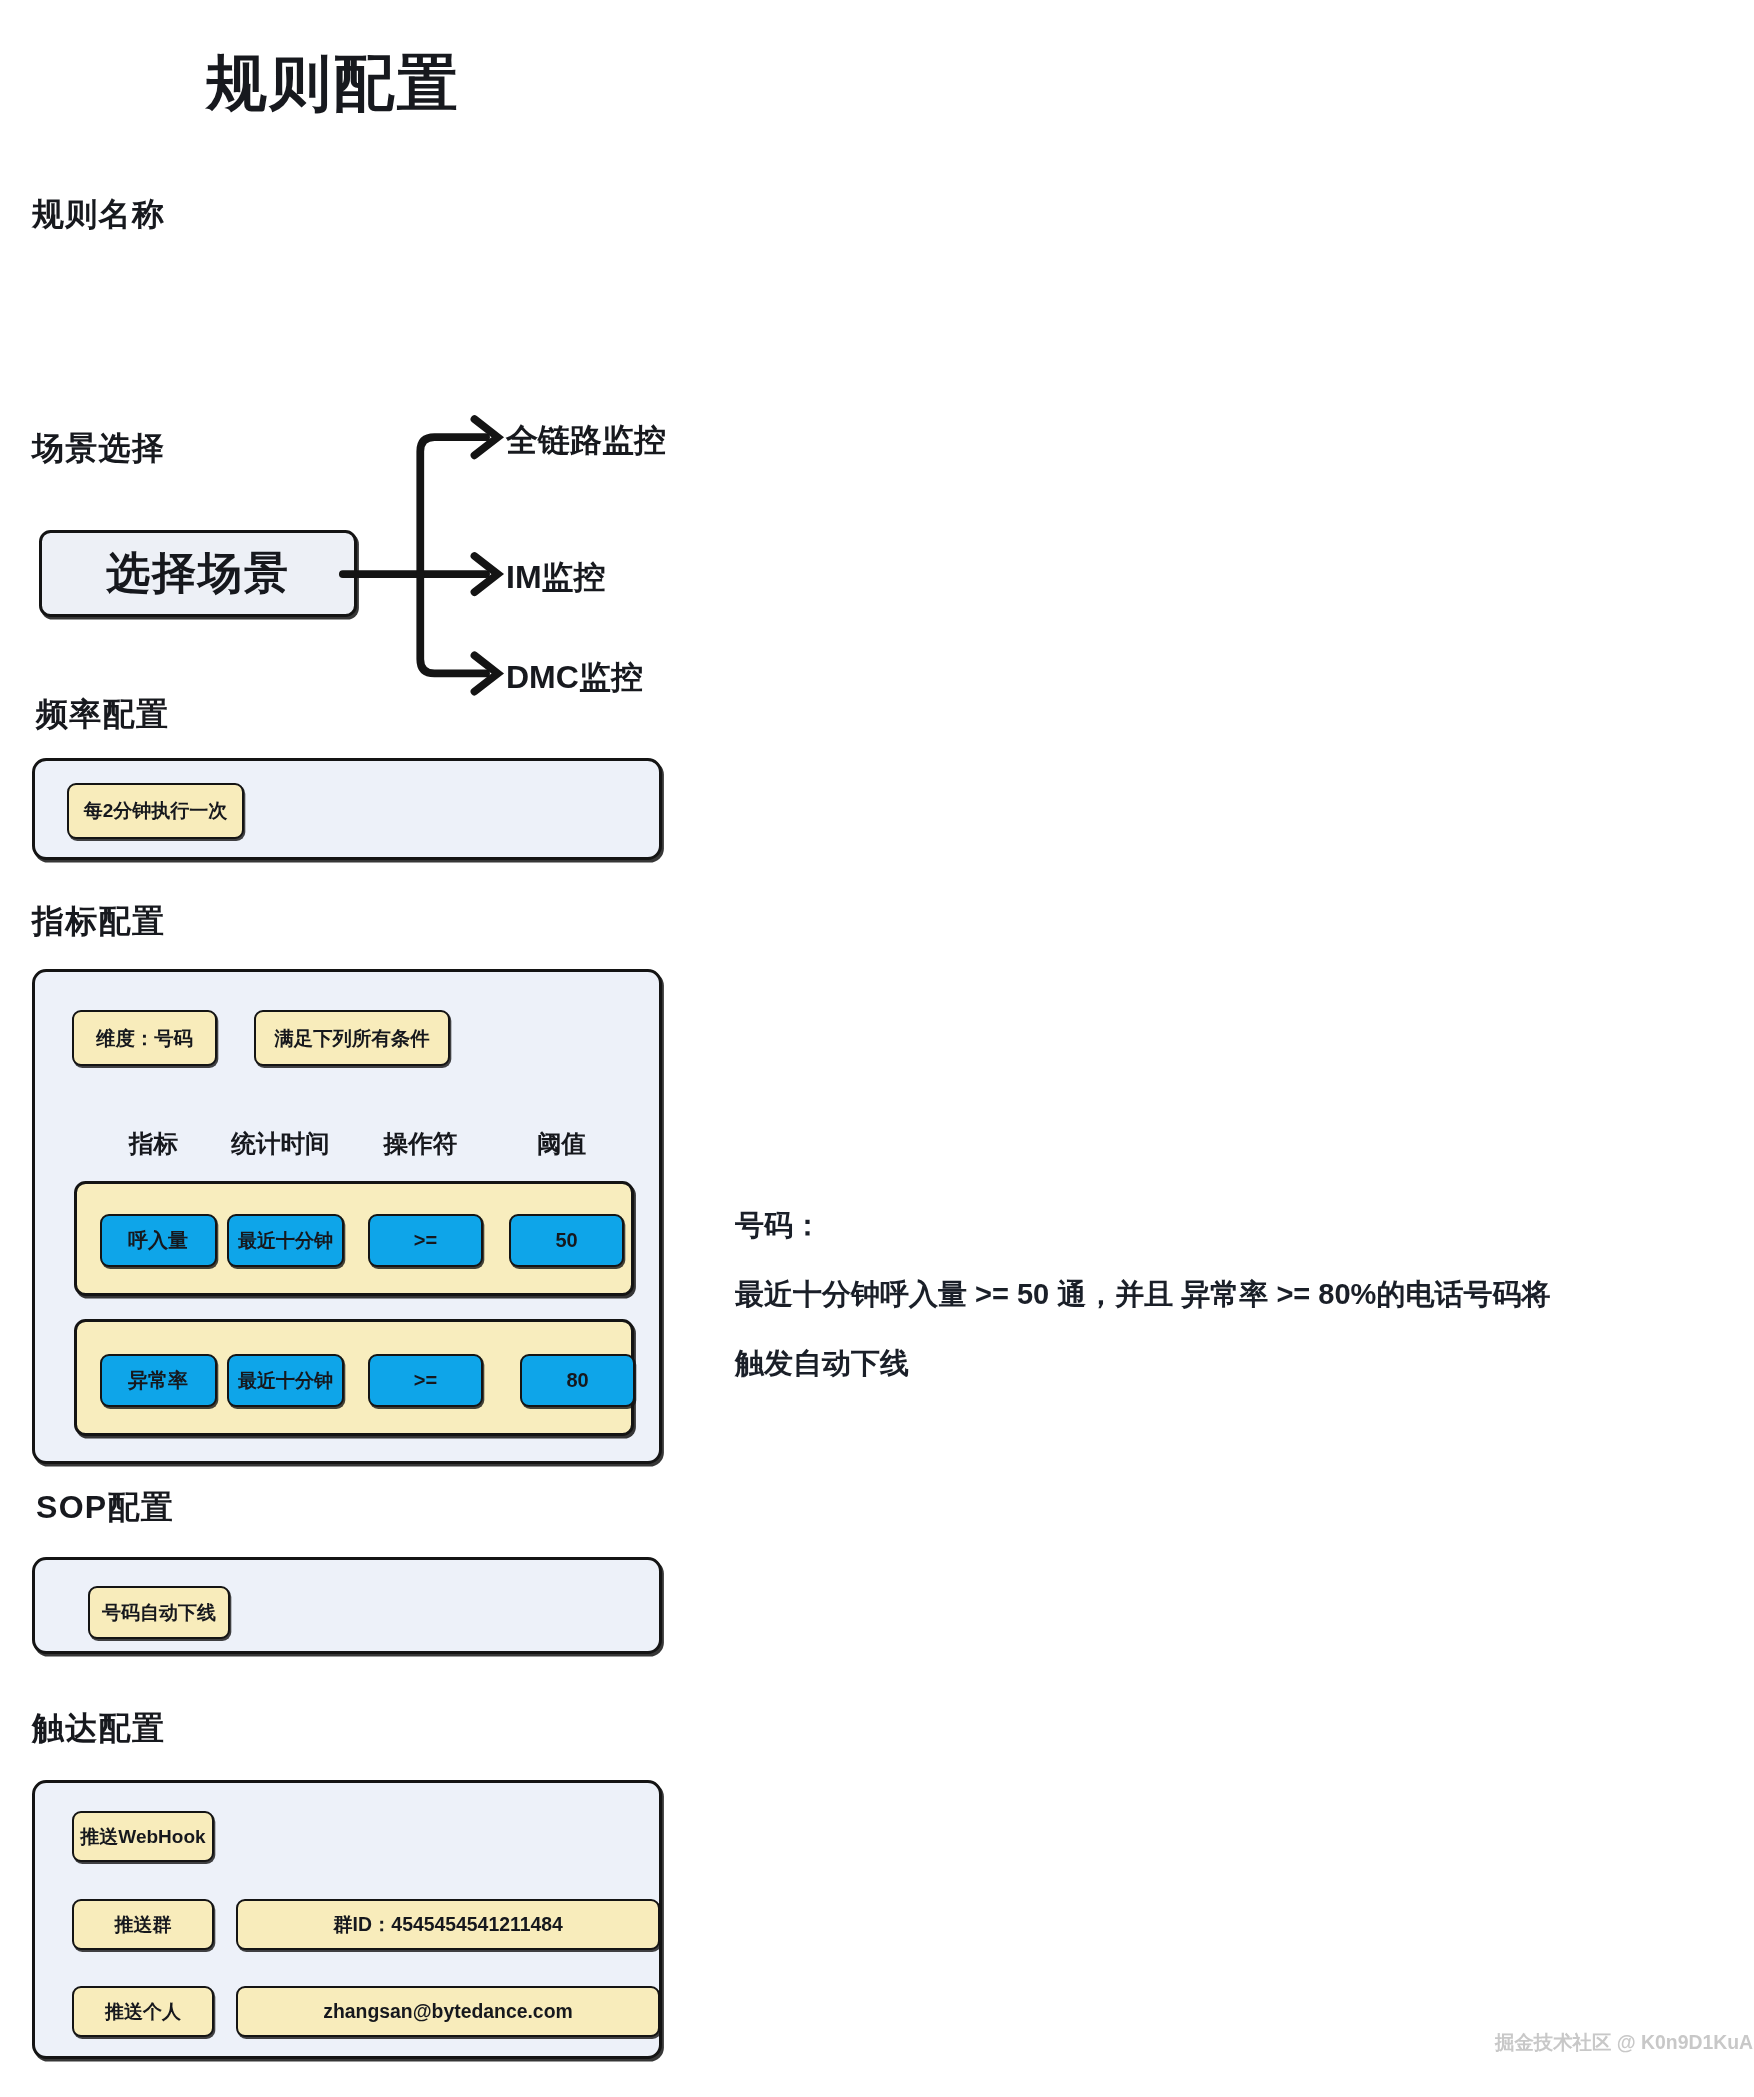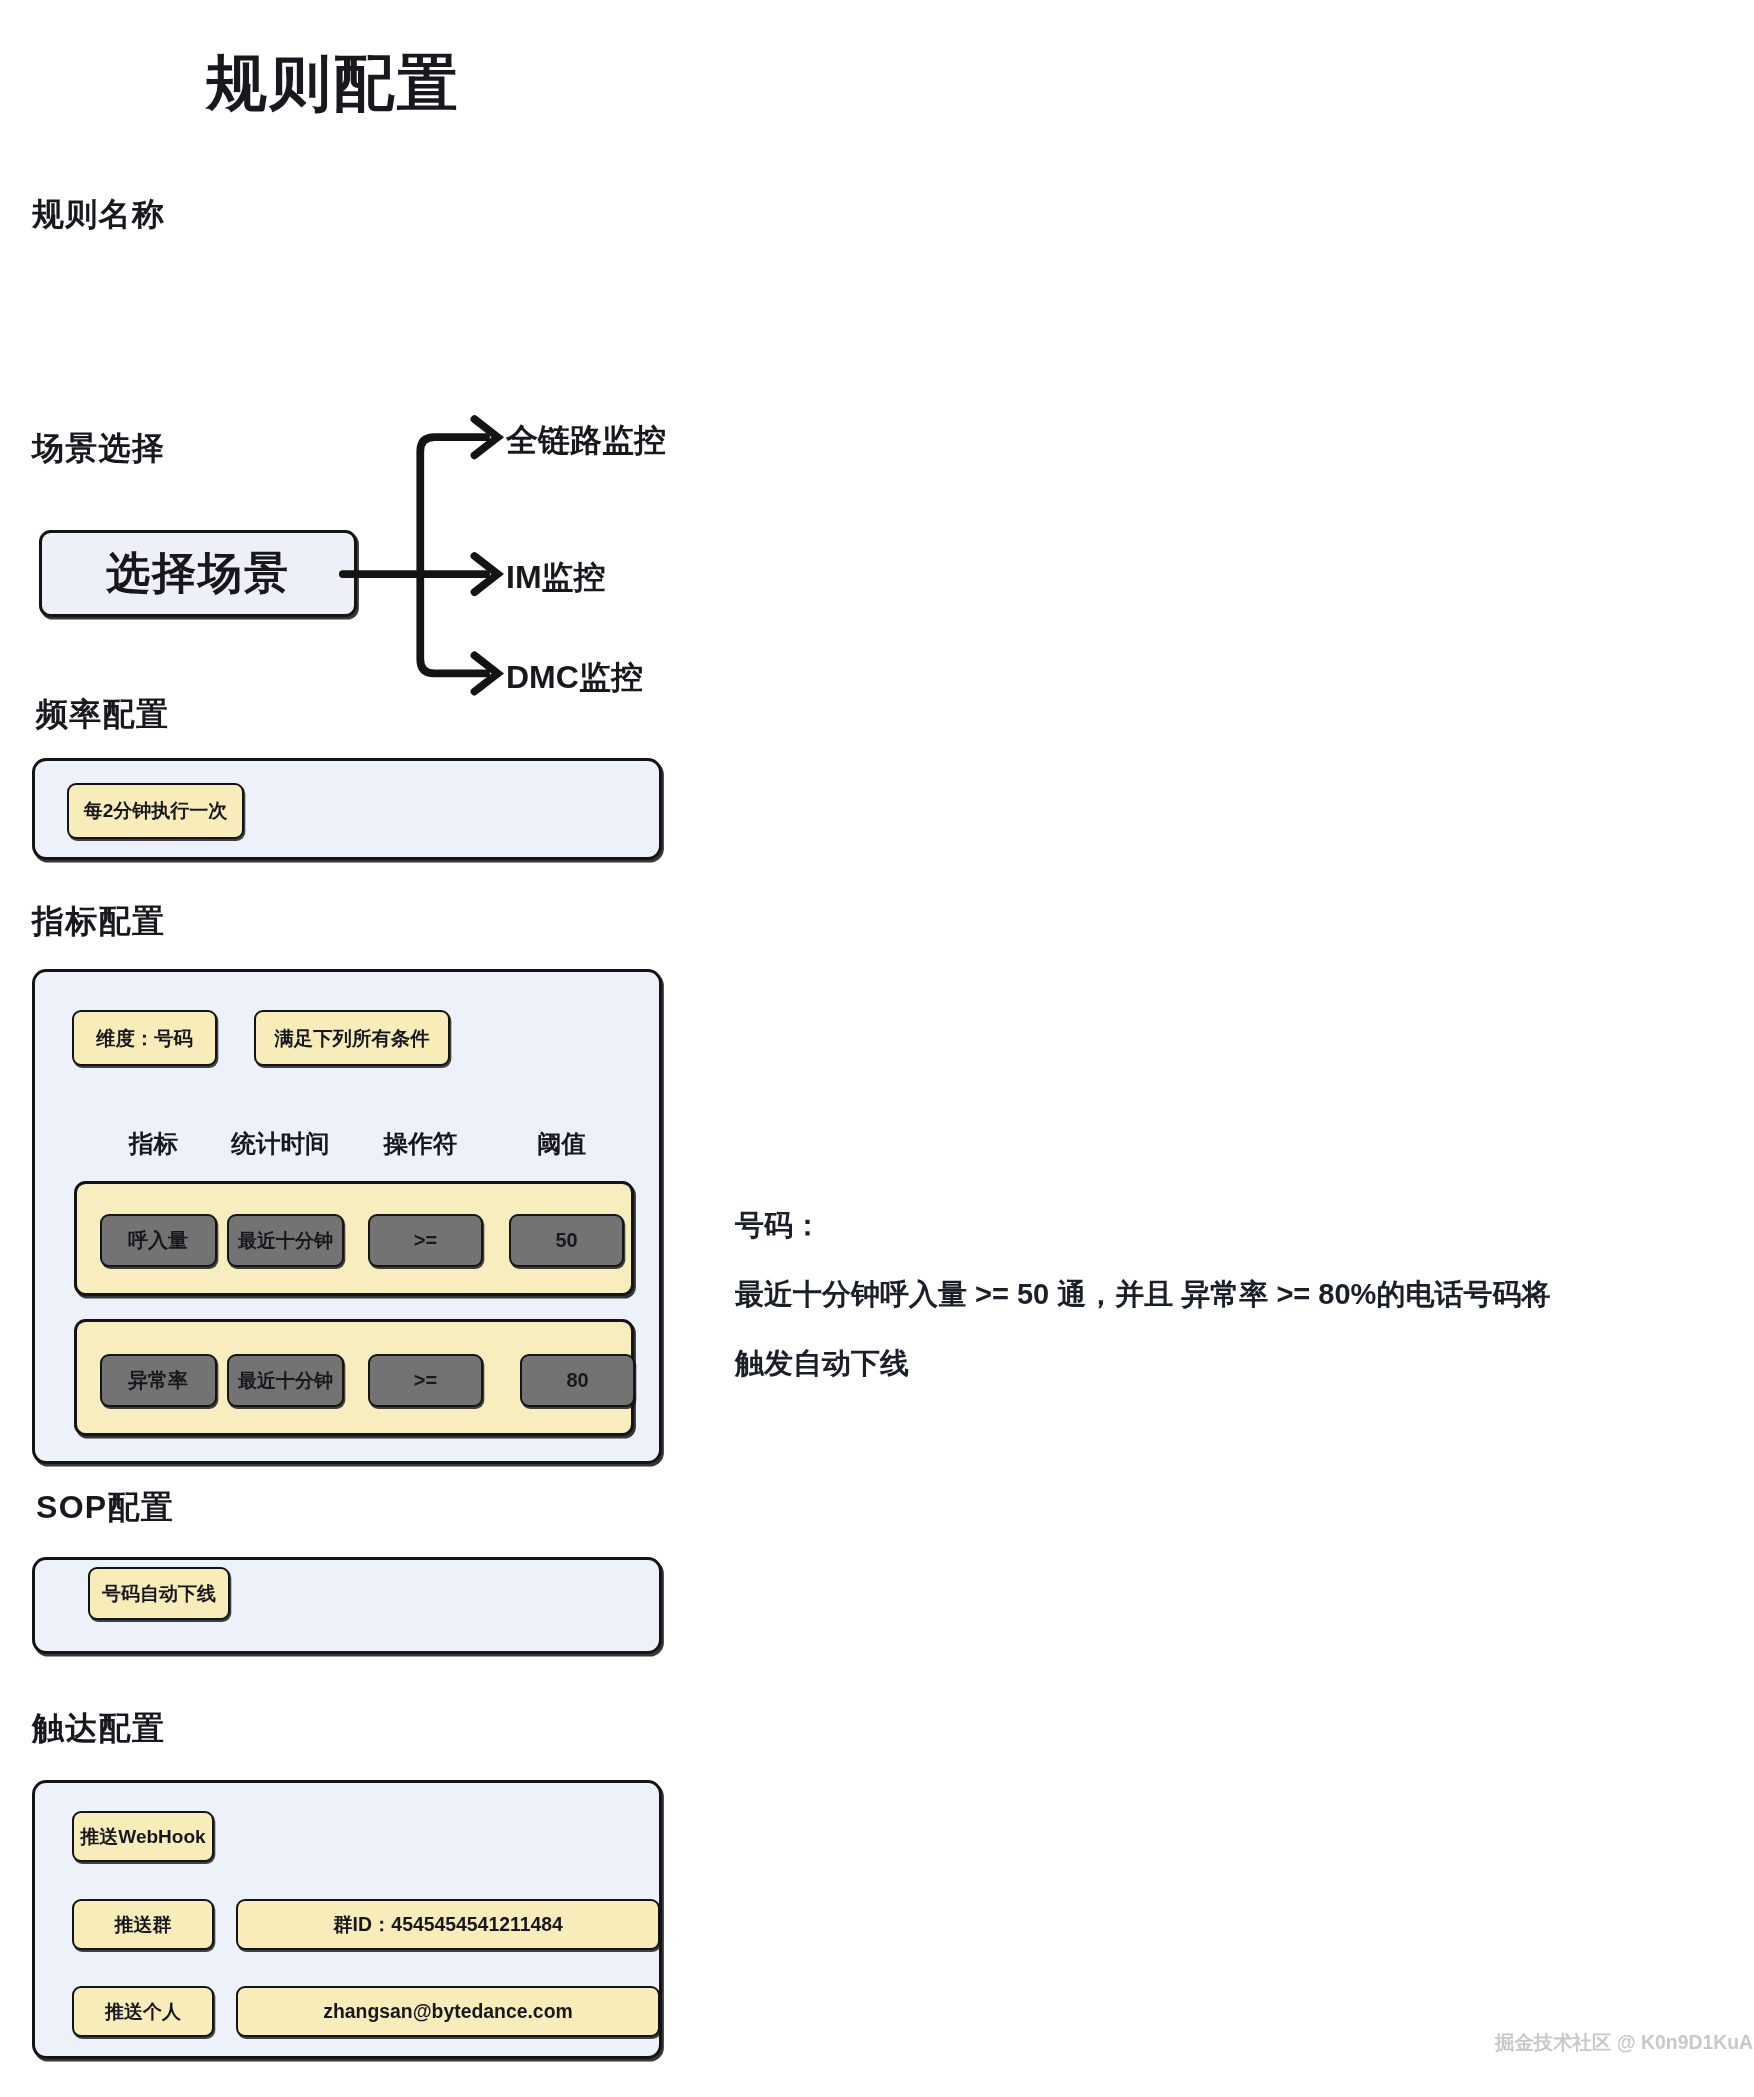--- a/index.html
+++ b/index.html
@@ -13,21 +13,21 @@
   .panel{
     position:absolute;background:#edf1f9;border:3.2px solid #141414;border-radius:14.2px;
     box-shadow:1.9px 2.6px 0 rgba(20,20,20,0.85);
   }
   .pill{
     position:absolute;background:#f8ecbb;border:2.6px solid #141414;border-radius:9px;
     display:flex;align-items:center;justify-content:center;
     font-weight:700;box-shadow:1.3px 1.9px 0 rgba(20,20,20,0.8);text-align:center;
   }
   .cell{
-    position:absolute;background:#737373;border:2.6px solid #141414;border-radius:9px;
+    position:absolute;background:#0ea5e9;border:2.6px solid #141414;border-radius:9px;
     display:flex;align-items:center;justify-content:center;font-weight:700;
     box-shadow:1.3px 1.9px 0 rgba(20,20,20,0.8);
   }
   .rowpanel{
     position:absolute;background:#f8edbe;border:3.2px solid #141414;border-radius:11.6px;
     box-shadow:1.9px 2.6px 0 rgba(20,20,20,0.85);
   }
   .scenebox{
     position:absolute;background:#edf0f6;border:3.2px solid #141414;border-radius:11.6px;
     display:flex;align-items:center;justify-content:center;font-size:44px;font-weight:900;
@@ -98,21 +98,21 @@
   </div>
 
   <div class="abs" style="left:735px;top:1191px;">
     <div class="note">号码：</div>
     <div class="note">最近十分钟呼入量 &gt;= 50 通，并且 异常率 &gt;= 80%的电话号码将</div>
     <div class="note">触发自动下线</div>
   </div>
 
   <div class="abs h2" style="left:36px;top:1486px;">SOP配置</div>
   <div class="panel" style="left:32px;top:1557px;width:624px;height:91px;">
-    <div class="pill" style="left:53px;top:7px;width:138px;height:49px;font-size:19px;">号码自动下线</div>
+    <div class="pill" style="left:53px;top:26px;width:138px;height:49px;font-size:19px;">号码自动下线</div>
   </div>
 
   <div class="abs h2" style="left:32px;top:1707px;">触达配置</div>
   <div class="panel" style="left:32px;top:1780px;width:624px;height:273px;">
 
     <div class="pill" style="left:37px;top:28px;width:138px;height:47px;font-size:19px;">推送WebHook</div>
 
     <div class="pill" style="left:37px;top:116px;width:138px;height:47px;font-size:19px;">推送群</div>
     <div class="pill" style="left:201px;top:116px;width:420px;height:47px;font-size:19.4px;">群ID：4545454541211484</div>
 

